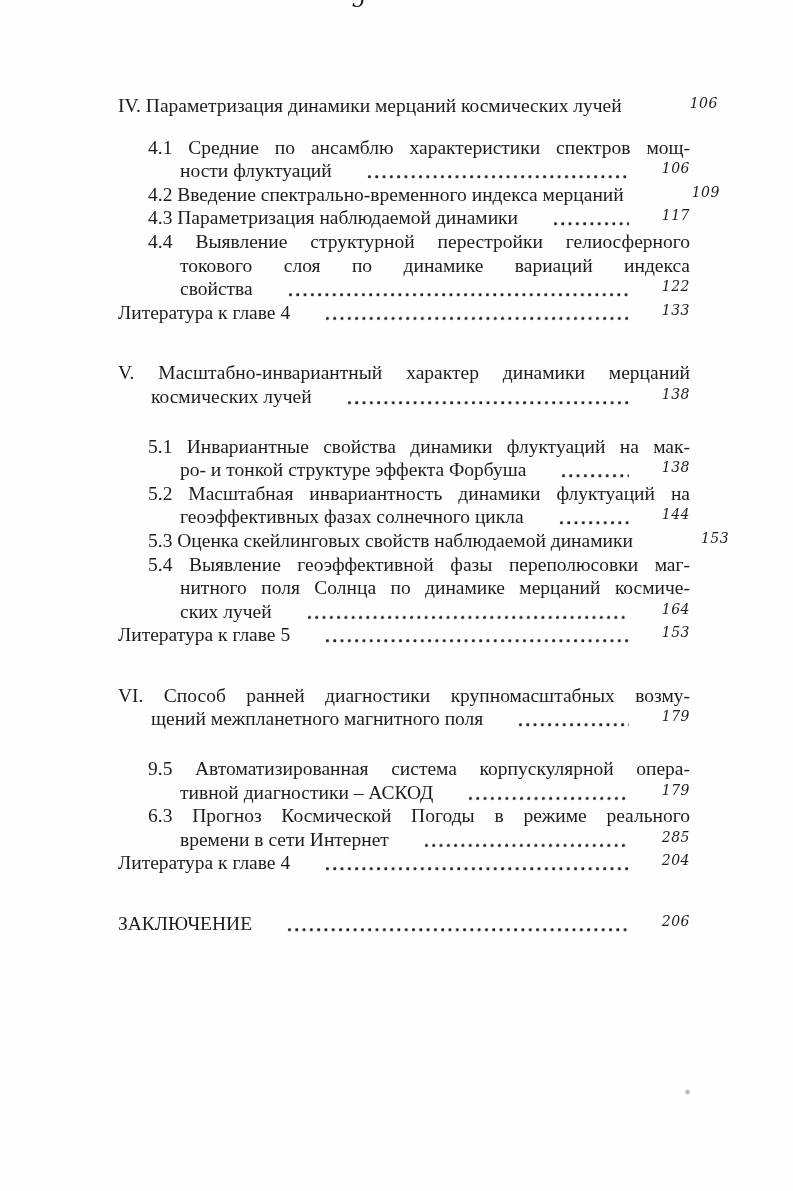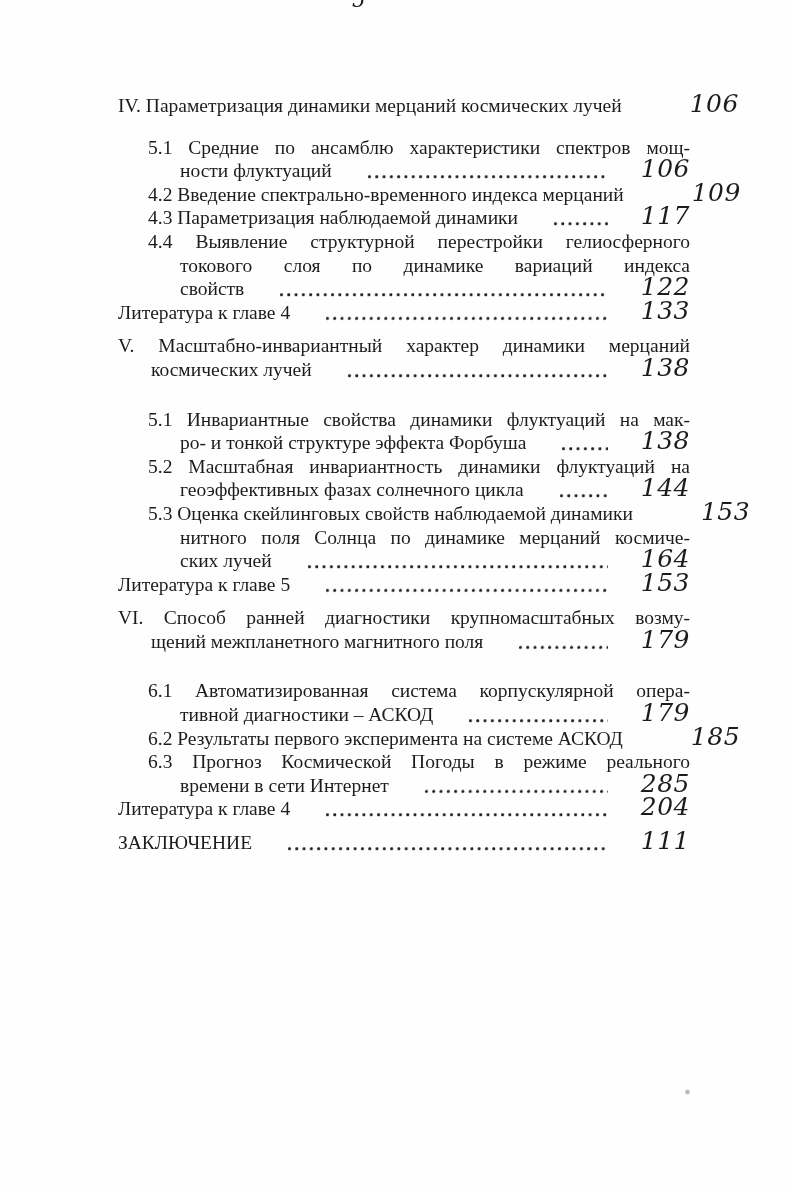--- a/index.html
+++ b/index.html
@@ -39,32 +39,32 @@
     flex: 1 1 auto;
     margin: 0 5px 0 7px;
     background-image: radial-gradient(circle at 2.5px 17.5px, #242424 1.25px, rgba(0,0,0,0) 1.8px);
     background-size: 7.3px 23.6px;
     background-repeat: repeat-x;
   }
   .pg {
     flex: 0 0 auto;
     font-family: "DejaVu Serif", serif;
     font-style: italic;
-    font-size: 25px;
+    font-size: 14px;
     letter-spacing: 0.5px;
     position: relative; top: -2px;
   }
   
   .i1 { padding-left: 30px; }   
   .i2 { padding-left: 62px; }   
   .c2 { padding-left: 33px; }   
   
   .gs { margin-top: 26px; }
   .gm { margin-top: 18px; }
-  .gl { margin-top: 10px; }
+  .gl { margin-top: 37px; }
   
   .smudge {
     position: absolute; left: 684px; top: 1089px;
     width: 7px; height: 6px;
     background: radial-gradient(circle at 50% 50%, #b8b8b8 1.5px, rgba(0,0,0,0) 3px);
     transform: rotate(40deg);
   }
 </style>
 </head>
 <body>
@@ -76,21 +76,21 @@
   </div>
 
   <div class="content">
 
     <div class="line final">
       <span class="t">IV. Параметризация динамики мерцаний космических лучей</span>
       <span class="leader"></span>
       <span class="pg">106</span>
     </div>
 
-    <div class="line j i1 gm">5.1 Средние по ансамблю характеристики спектров мощ-</div>
+    <div class="line j i1 gm">4.1 Средние по ансамблю характеристики спектров мощ-</div>
     <div class="line final i2">
       <span class="t">ности флуктуаций</span>
       <span class="leader"></span>
       <span class="pg">106</span>
     </div>
 
     <div class="line final i1">
       <span class="t">4.2 Введение спектрально-временного индекса мерцаний</span>
       <span class="leader"></span>
       <span class="pg">109</span>
@@ -98,21 +98,21 @@
 
     <div class="line final i1">
       <span class="t">4.3 Параметризация наблюдаемой динамики</span>
       <span class="leader"></span>
       <span class="pg">117</span>
     </div>
 
     <div class="line j i1">4.4 Выявление структурной перестройки гелиосферного</div>
     <div class="line j i2">токового слоя по динамике вариаций индекса</div>
     <div class="line final i2">
-      <span class="t">свойств</span>
+      <span class="t">свойства</span>
       <span class="leader"></span>
       <span class="pg">122</span>
     </div>
 
     <div class="line final">
       <span class="t">Литература к главе 4</span>
       <span class="leader"></span>
       <span class="pg">133</span>
     </div>
 
@@ -136,68 +136,64 @@
       <span class="leader"></span>
       <span class="pg">144</span>
     </div>
 
     <div class="line final i1">
       <span class="t">5.3 Оценка скейлинговых свойств наблюдаемой динамики</span>
       <span class="leader"></span>
       <span class="pg">153</span>
     </div>
 
+    <div class="line j i1">5.4 Выявление геоэффективной фазы переполюсовки маг-</div>
     <div class="line j i2">нитного поля Солнца по динамике мерцаний космиче-</div>
     <div class="line final i2">
       <span class="t">ских лучей</span>
       <span class="leader"></span>
       <span class="pg">164</span>
     </div>
 
     <div class="line final">
       <span class="t">Литература к главе 5</span>
       <span class="leader"></span>
       <span class="pg">153</span>
     </div>
 
     <div class="line j gl">VI. Способ ранней диагностики крупномасштабных возму-</div>
     <div class="line final c2">
       <span class="t">щений межпланетного магнитного поля</span>
       <span class="leader"></span>
       <span class="pg">179</span>
     </div>
 
-    <div class="line j i1 gs">6.1 Автоматизированная система корпускулярной опера-</div>
+    <div class="line j i1 gs">9.5 Автоматизированная система корпускулярной опера-</div>
     <div class="line final i2">
       <span class="t">тивной диагностики – АСКОД</span>
       <span class="leader"></span>
       <span class="pg">179</span>
     </div>
 
-    <div class="line final i1">
-      <span class="t">6.2 Результаты первого эксперимента на системе АСКОД</span>
-      <span class="leader"></span>
-      <span class="pg">185</span>
-    </div>
 
     <div class="line j i1">6.3 Прогноз Космической Погоды в режиме реального</div>
     <div class="line final i2">
       <span class="t">времени в сети Интернет</span>
       <span class="leader"></span>
       <span class="pg">285</span>
     </div>
 
     <div class="line final">
       <span class="t">Литература к главе 4</span>
       <span class="leader"></span>
       <span class="pg">204</span>
     </div>
 
     <div class="line final gl">
       <span class="t">ЗАКЛЮЧЕНИЕ</span>
       <span class="leader"></span>
-      <span class="pg">111</span>
+      <span class="pg">206</span>
     </div>
 
   </div>
 
   <div class="smudge"></div>
 </div>
 
 </body></html>

